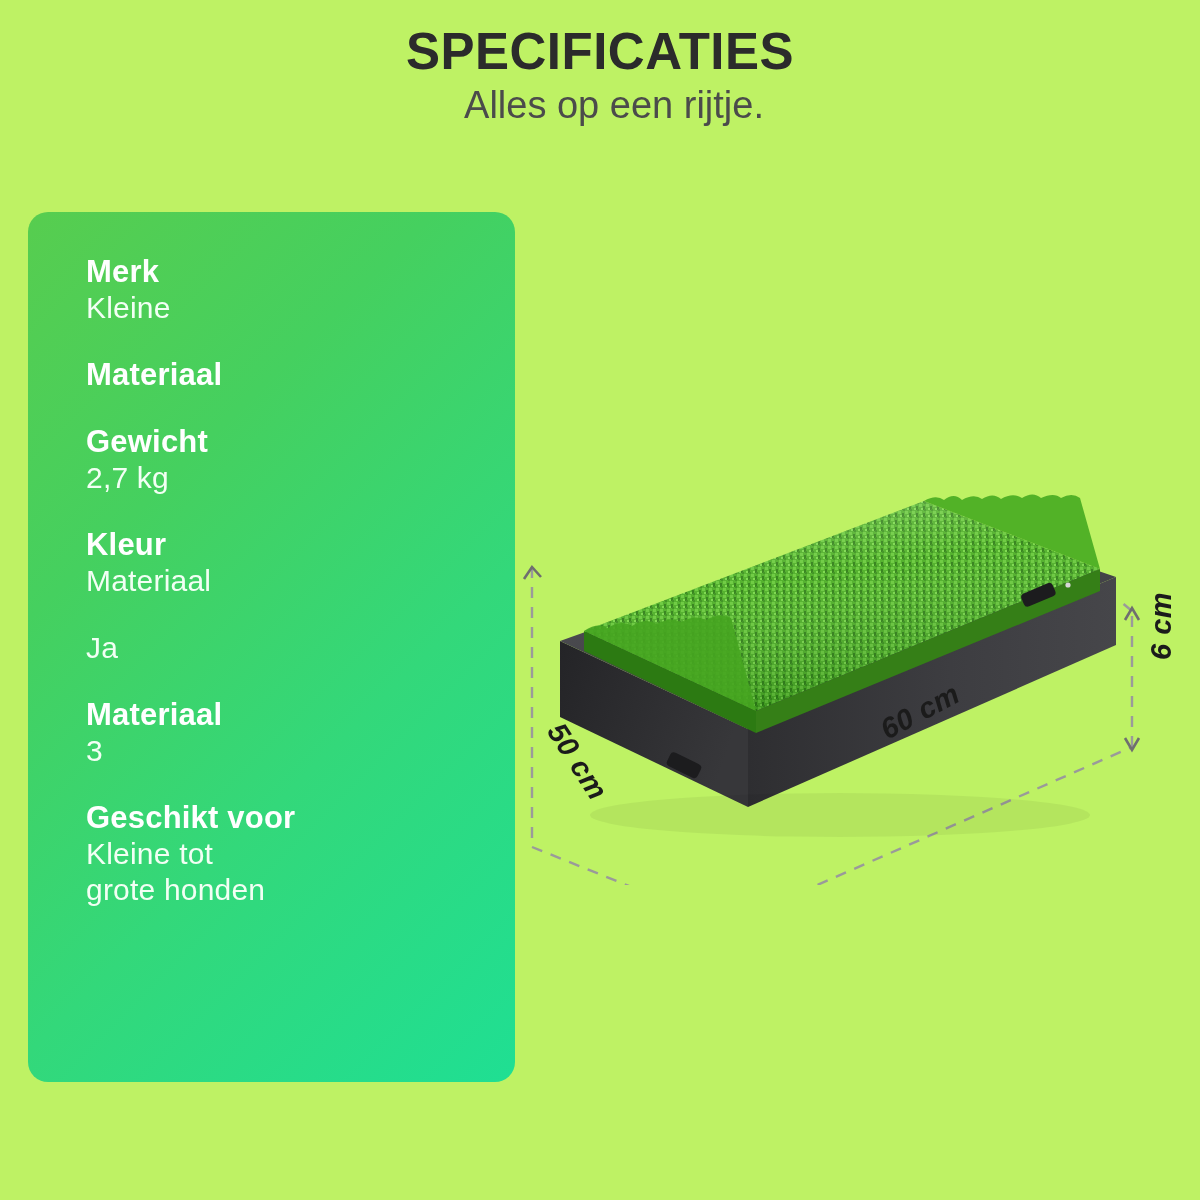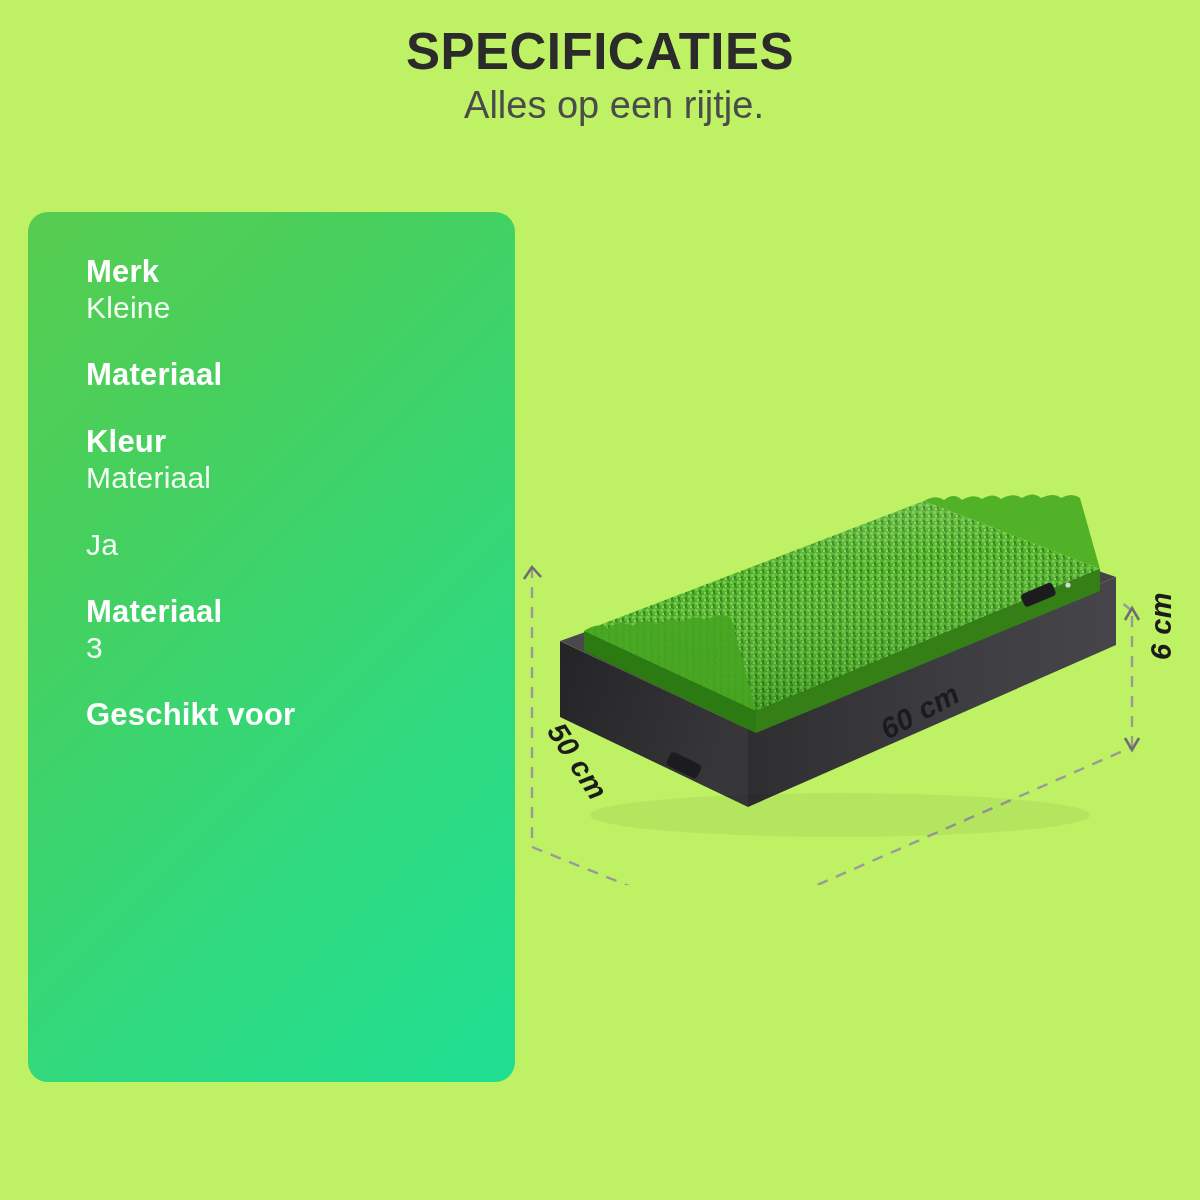--- a/index.html
+++ b/index.html
@@ -74,37 +74,45 @@
 
     <div class="spec-row">
       <div class="spec-label">Merk</div>
       <div class="spec-value">Kleine</div>
     </div>
 
     <div class="spec-row">
       <div class="spec-label">Materiaal</div>
     </div>
 
+    <div class="spec-row">
+      <div class="spec-label">Gewicht</div>
+      <div class="spec-value">2,7 kg</div>
+    </div>
 
     <div class="spec-row">
       <div class="spec-label">Kleur</div>
       <div class="spec-value">Materiaal</div>
     </div>
 
     <div class="spec-row">
       <div class="spec-value">Ja</div>
     </div>
 
     <div class="spec-row">
       <div class="spec-label">Materiaal</div>
       <div class="spec-value">3</div>
     </div>
 
     <div class="spec-row">
       <div class="spec-label">Geschikt voor</div>
+      <div class="spec-value">
+        <span>Kleine tot</span>
+        <span class="line2">grote honden</span>
+      </div>
     </div>
 
   </div>
 
   <div class="product">
 
     <svg class="product-svg" viewBox="0 0 660 430">
       <defs>
 
         <pattern id="grassTex" width="7" height="7" patternUnits="userSpaceOnUse">

